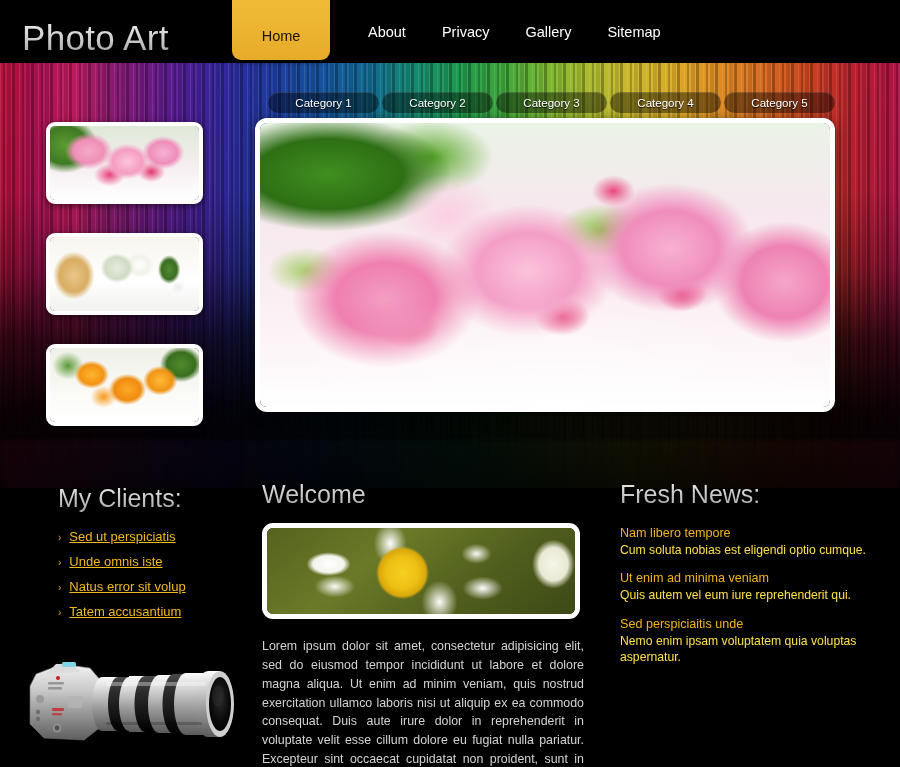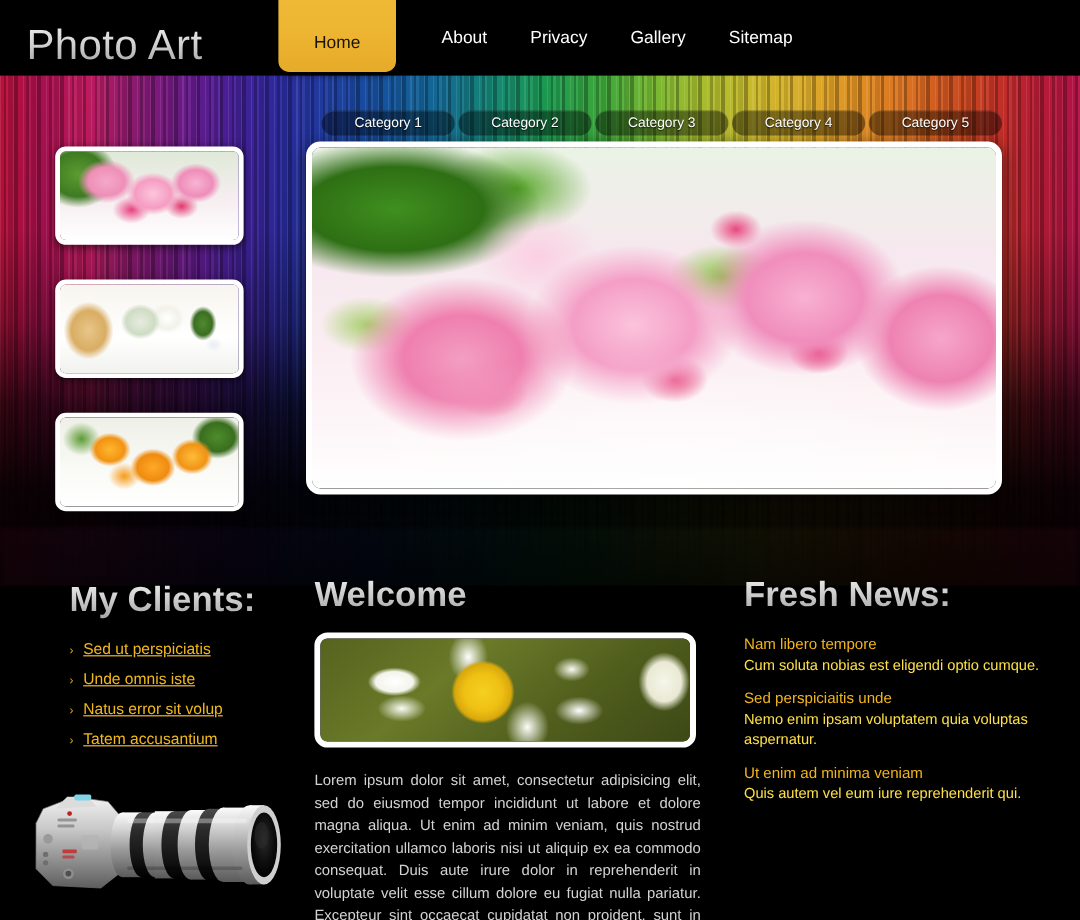--- a/index.html
+++ b/index.html
@@ -247,22 +247,22 @@
   .hero-soft {
     position: absolute; inset: 0;
     background: radial-gradient(ellipse 420px 150px at 52% 96%, rgba(255,255,255,.55) 0%, rgba(255,255,255,0) 70%);
   }
 
   
   .lower { position: absolute; left:0; top: 470px; width: 900px; z-index: 9; }
 
   .sec-title {
     color: #c9c9c9;
-    font-size: 29px;
-    font-weight: bold;
+    font-size: 25px;
+    font-weight: normal;
     background: linear-gradient(to bottom, #efefef 0%, #c6c6c6 55%, #a2a2a2 100%);
     -webkit-background-clip: text;
     background-clip: text;
     -webkit-text-fill-color: transparent;
     white-space: nowrap;
   }
 
   
   .clients { position: absolute; left: 58px; top: 14px; width: 200px; }
   .clients-list { margin-top: 16px; list-style: none; }
@@ -489,24 +489,24 @@
     </div>
 
     <div class="news">
       <div class="sec-title">Fresh News:</div>
       <div class="news-list">
         <div class="news-item">
           <div class="news-title">Nam libero tempore</div>
           <div class="news-text">Cum soluta nobias est eligendi optio cumque.</div>
         </div>
         <div class="news-item">
+          <div class="news-title">Ut enim ad minima veniam</div>
+          <div class="news-text">Quis autem vel eum iure reprehenderit qui.</div>
+        </div>
+        <div class="news-item">
           <div class="news-title">Sed perspiciaitis unde</div>
           <div class="news-text">Nemo enim ipsam voluptatem quia voluptas aspernatur.</div>
         </div>
-        <div class="news-item">
-          <div class="news-title">Ut enim ad minima veniam</div>
-          <div class="news-text">Quis autem vel eum iure reprehenderit qui.</div>
-        </div>
       </div>
     </div>
 
   </div>
 </div>
 
 </body></html>

